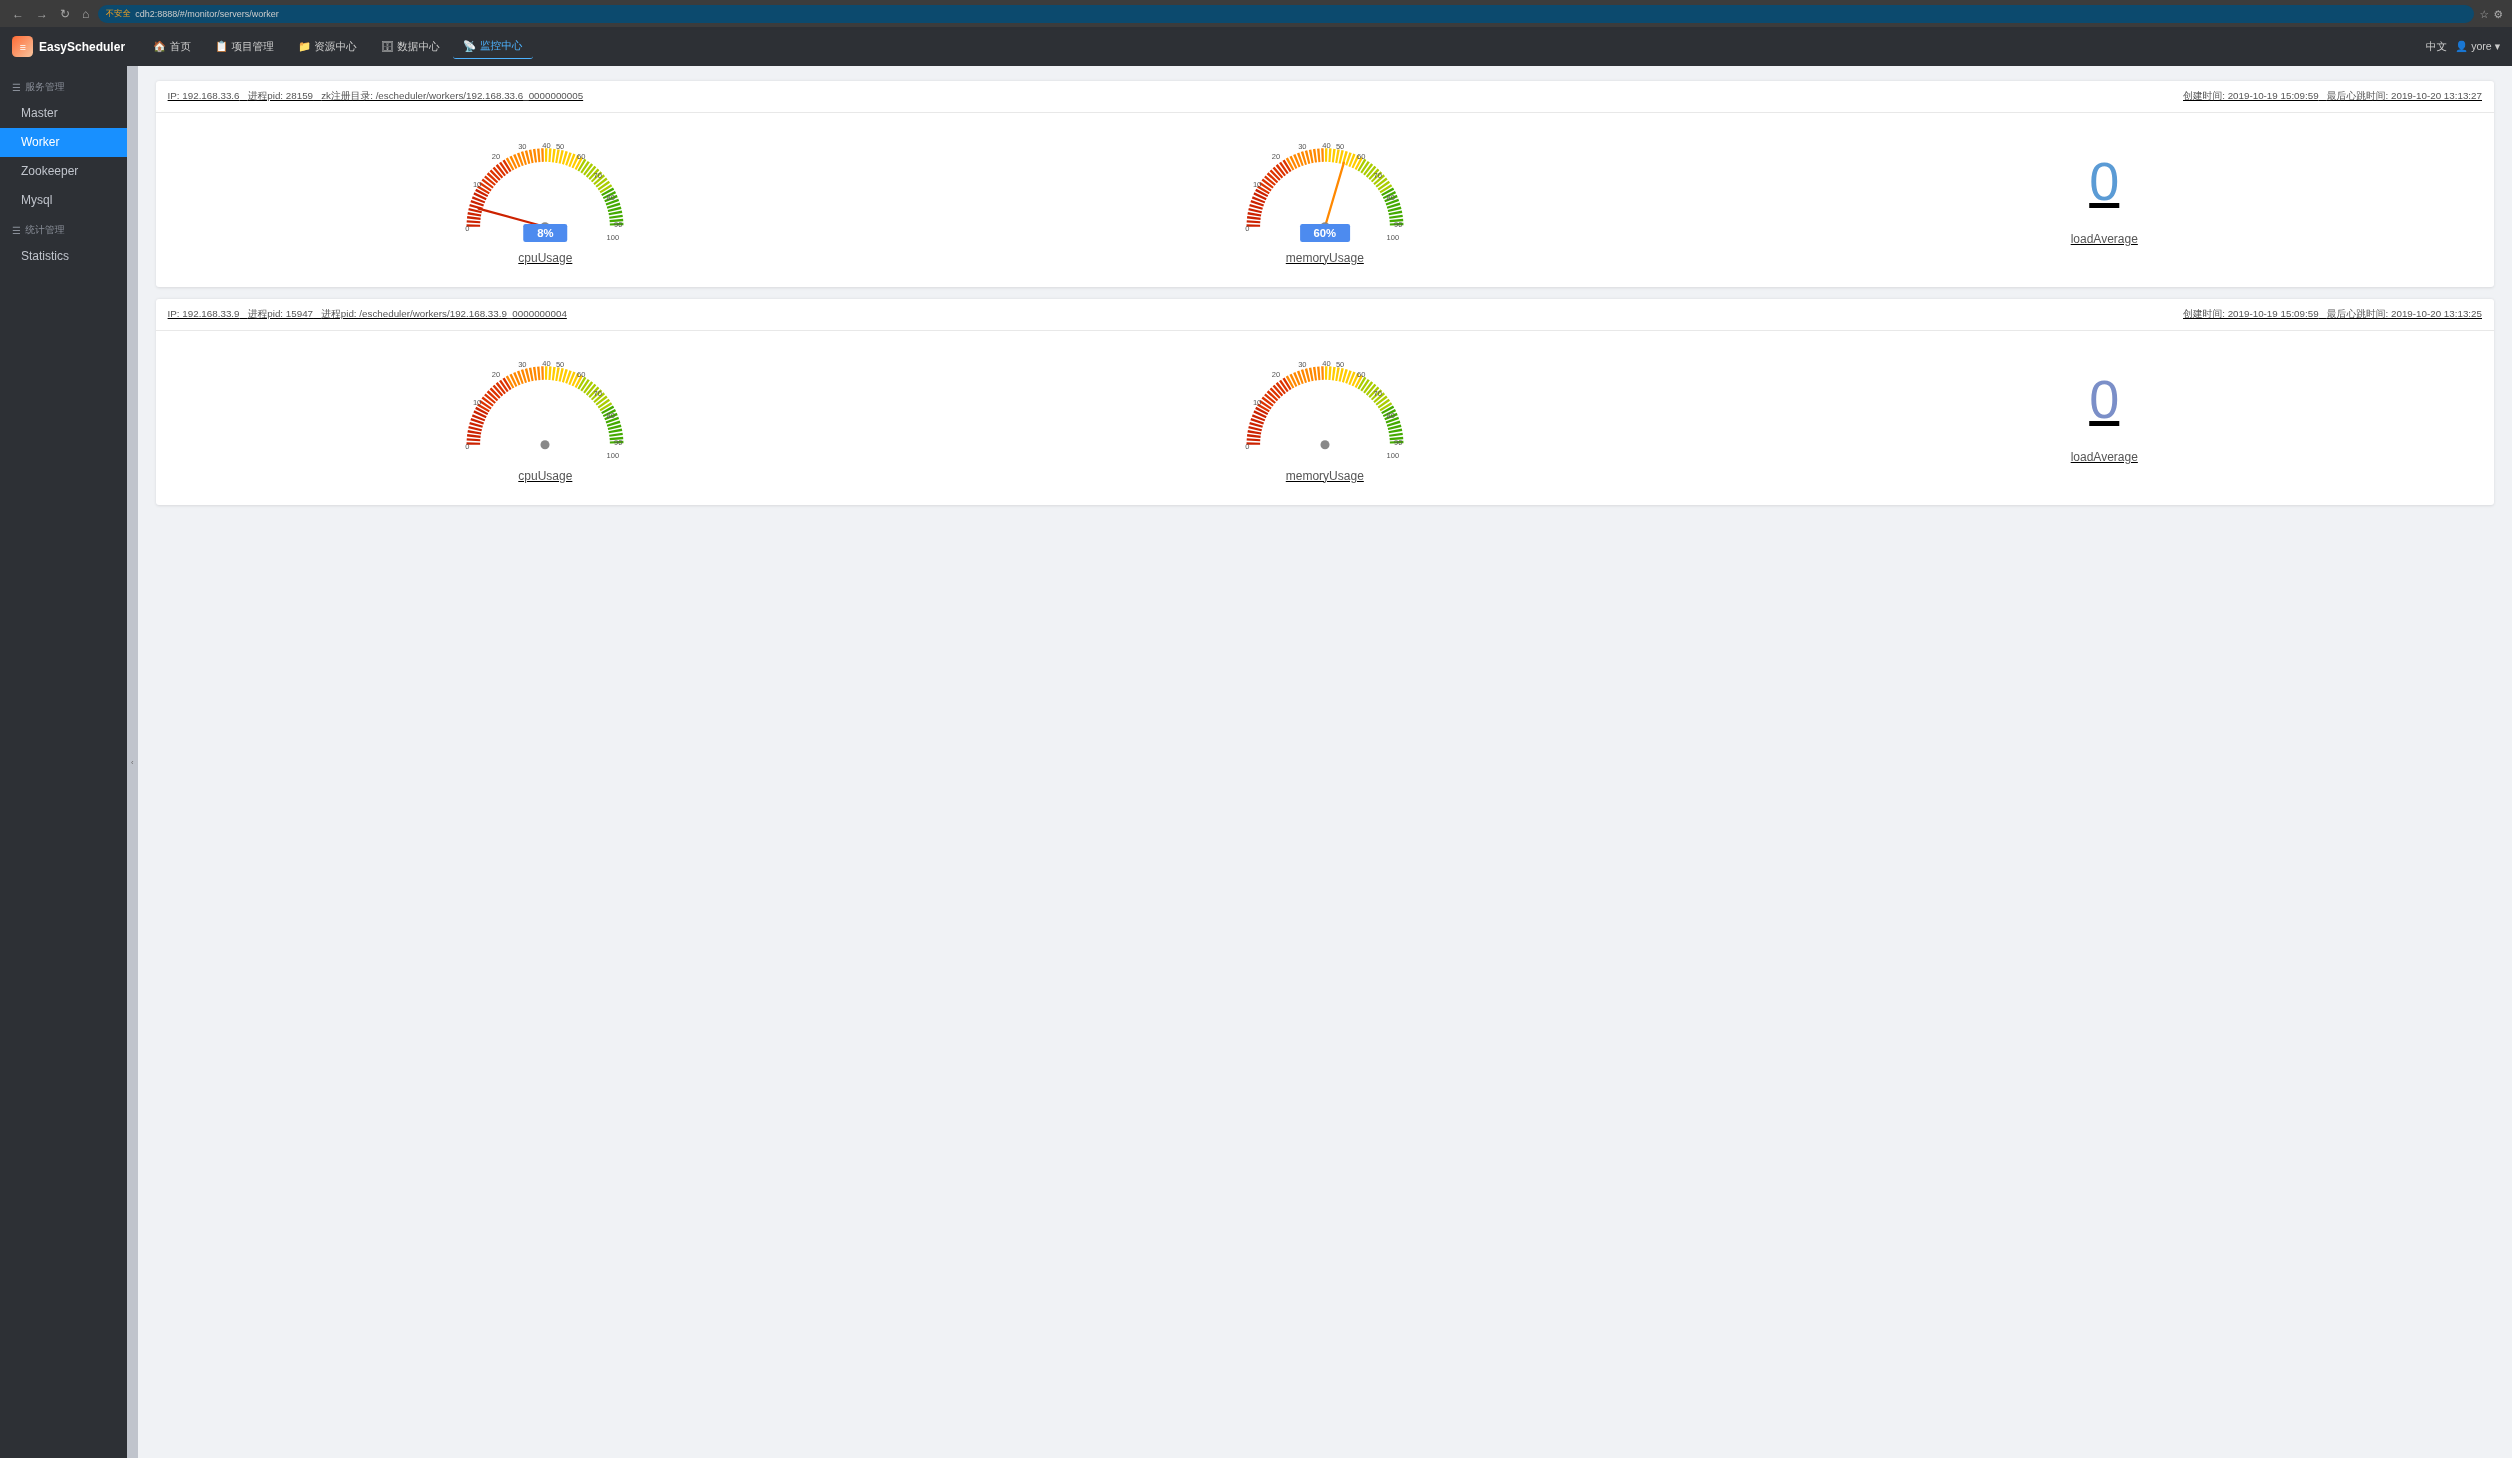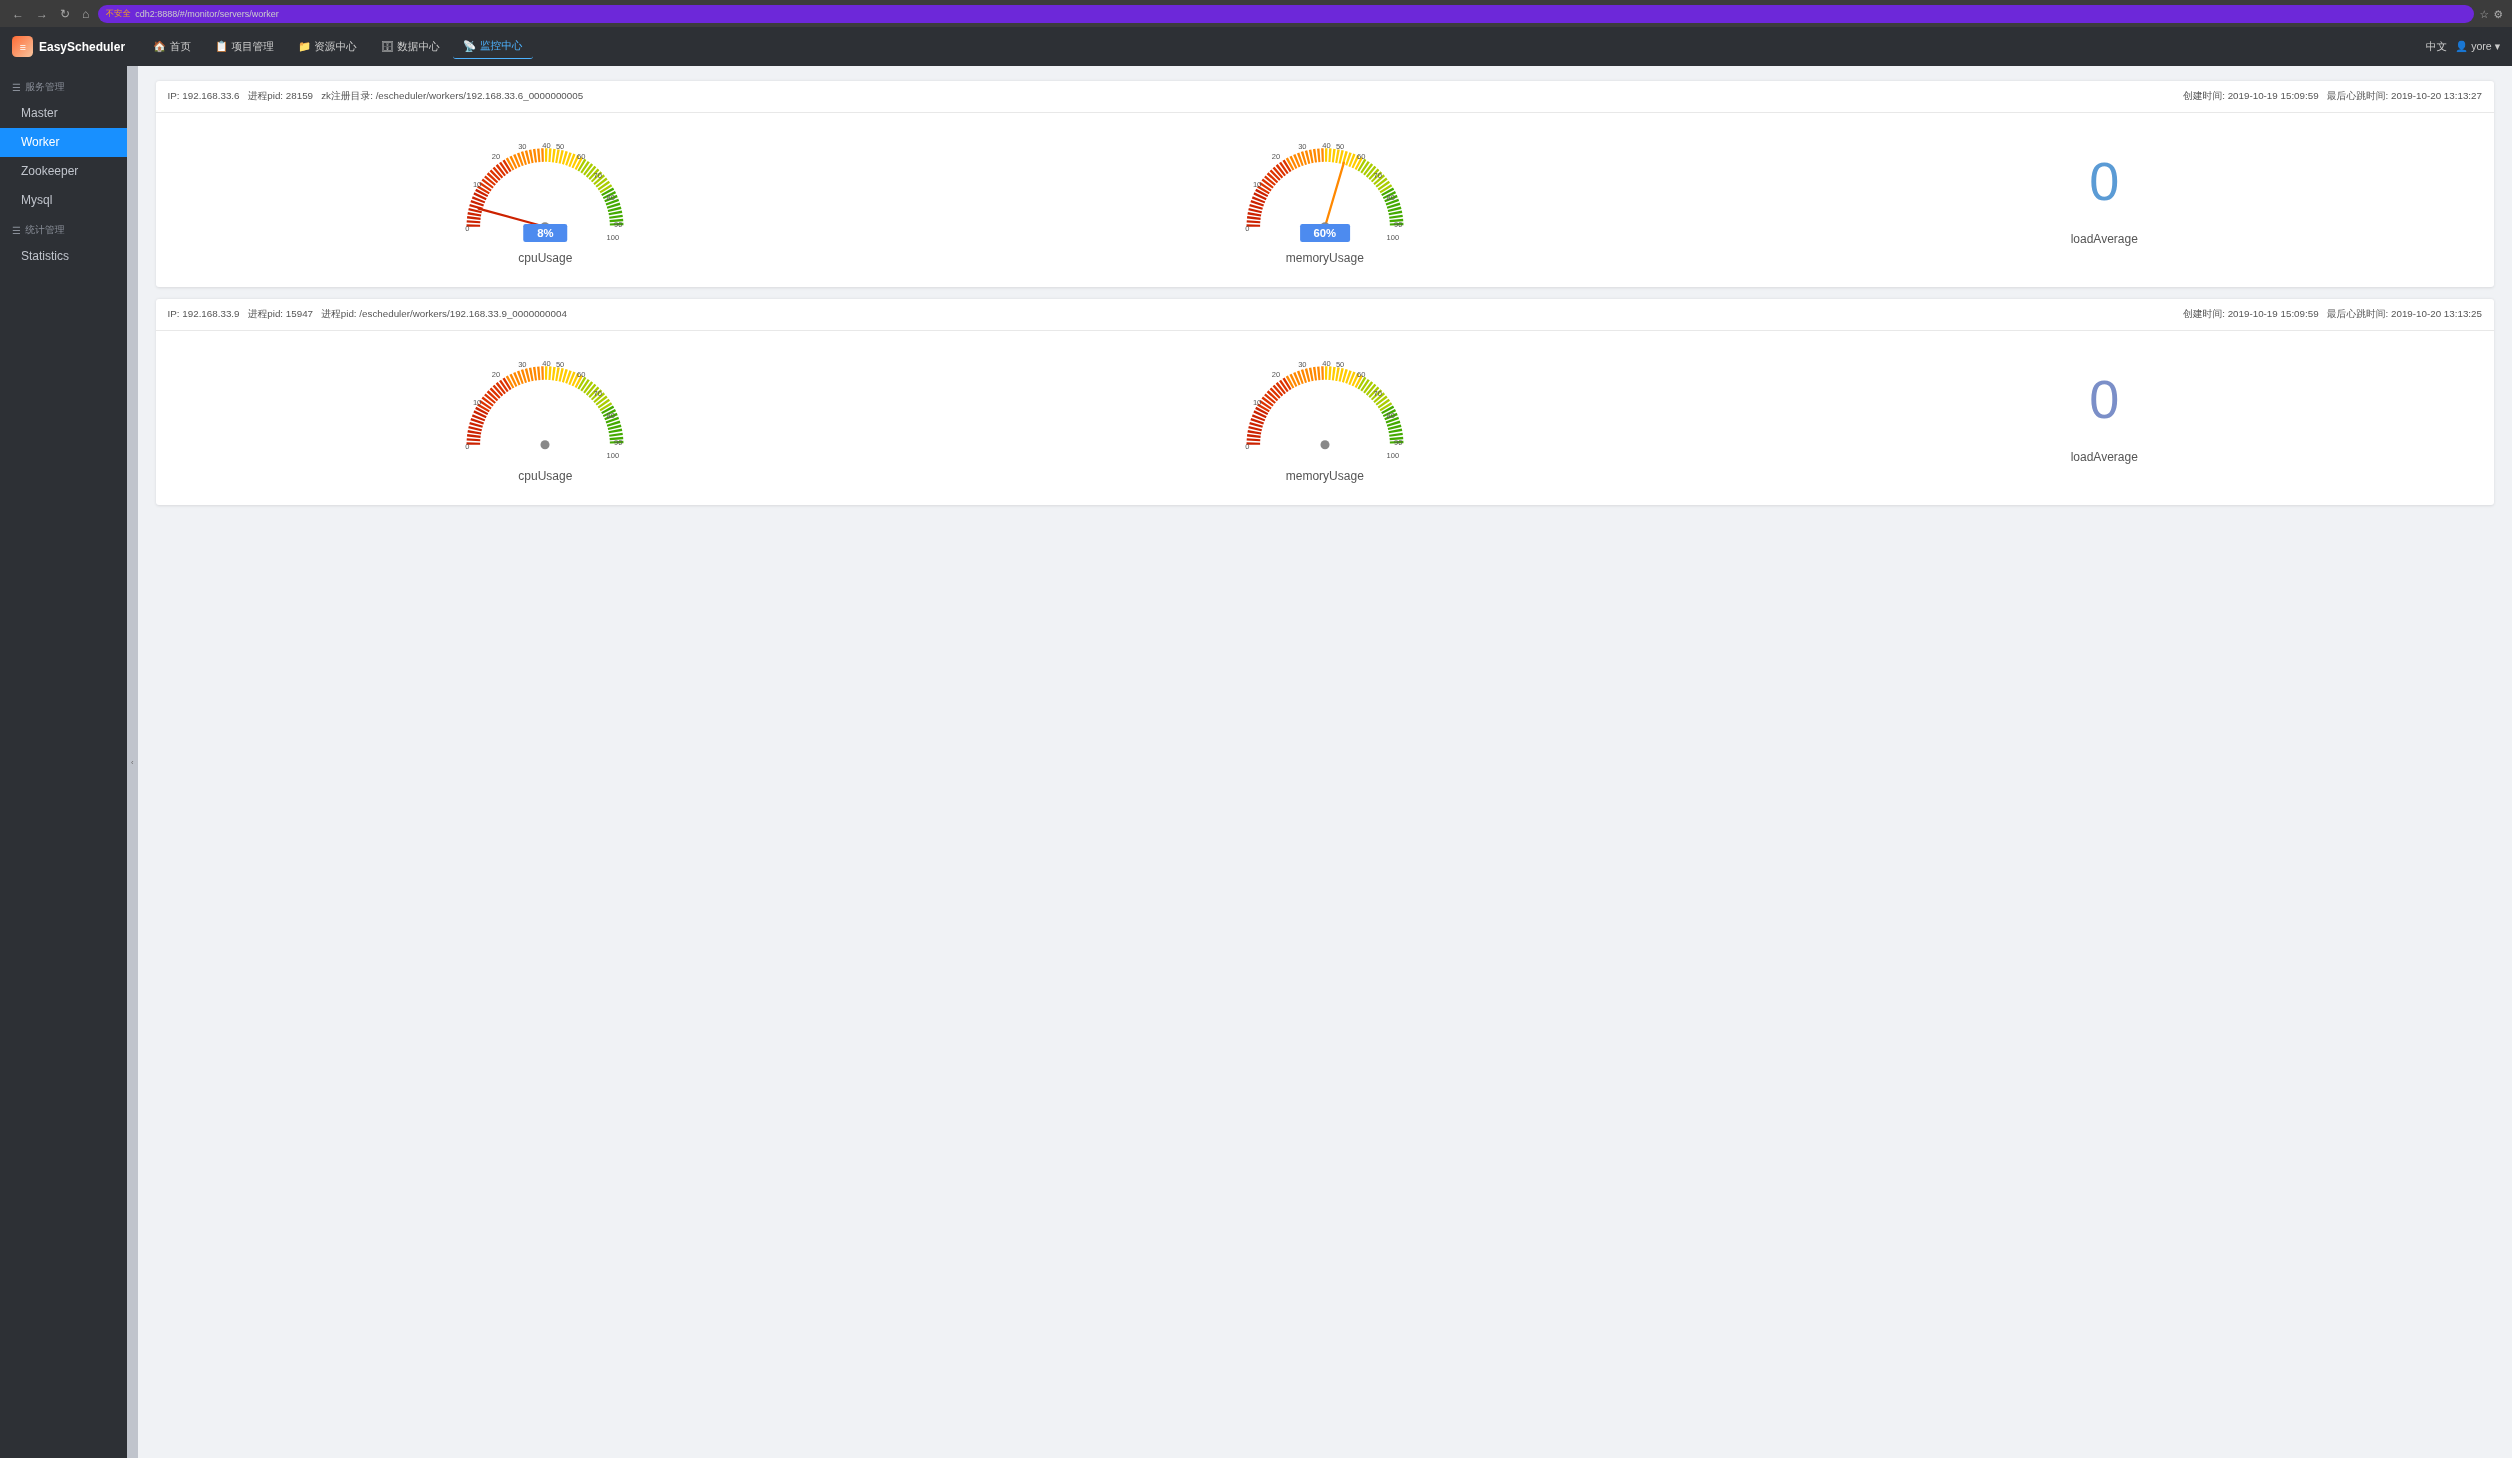--- a/index.html
+++ b/index.html
@@ -15,21 +15,21 @@
       gap: 6px;
     }
     .browser-nav-btn {
       color: #aaa;
       font-size: 12px;
       cursor: pointer;
       padding: 1.5px 3px;
     }
     .browser-address {
       flex: 1;
-      background: #6d28d9;
+      background: #0c4a6e;
       border-radius: 10.6px;
       height: 18px;
       display: flex;
       align-items: center;
       padding: 0 7.5px;
       color: #ccc;
       font-size: 9px;
       gap: 4.5px;
     }
     .browser-address .warning { color: #f0a020; font-size: 8.3px; }
@@ -110,20 +110,21 @@
       color: #333;
       margin-bottom: 12px;
     }
 
     
     .worker-card {
       background: white;
       border-radius: 3px;
       margin-bottom: 12px;
       box-shadow: 0 0.8px 3px rgba(0,0,0,0.1);
+      text-decoration: underline;
     }
     .worker-header {
       padding: 9px 12px;
       border-bottom: 0.8px solid #e8e8e8;
       font-size: 9.8px;
       color: #555;
       display: flex;
       justify-content: space-between;
     }
     .worker-metrics {

